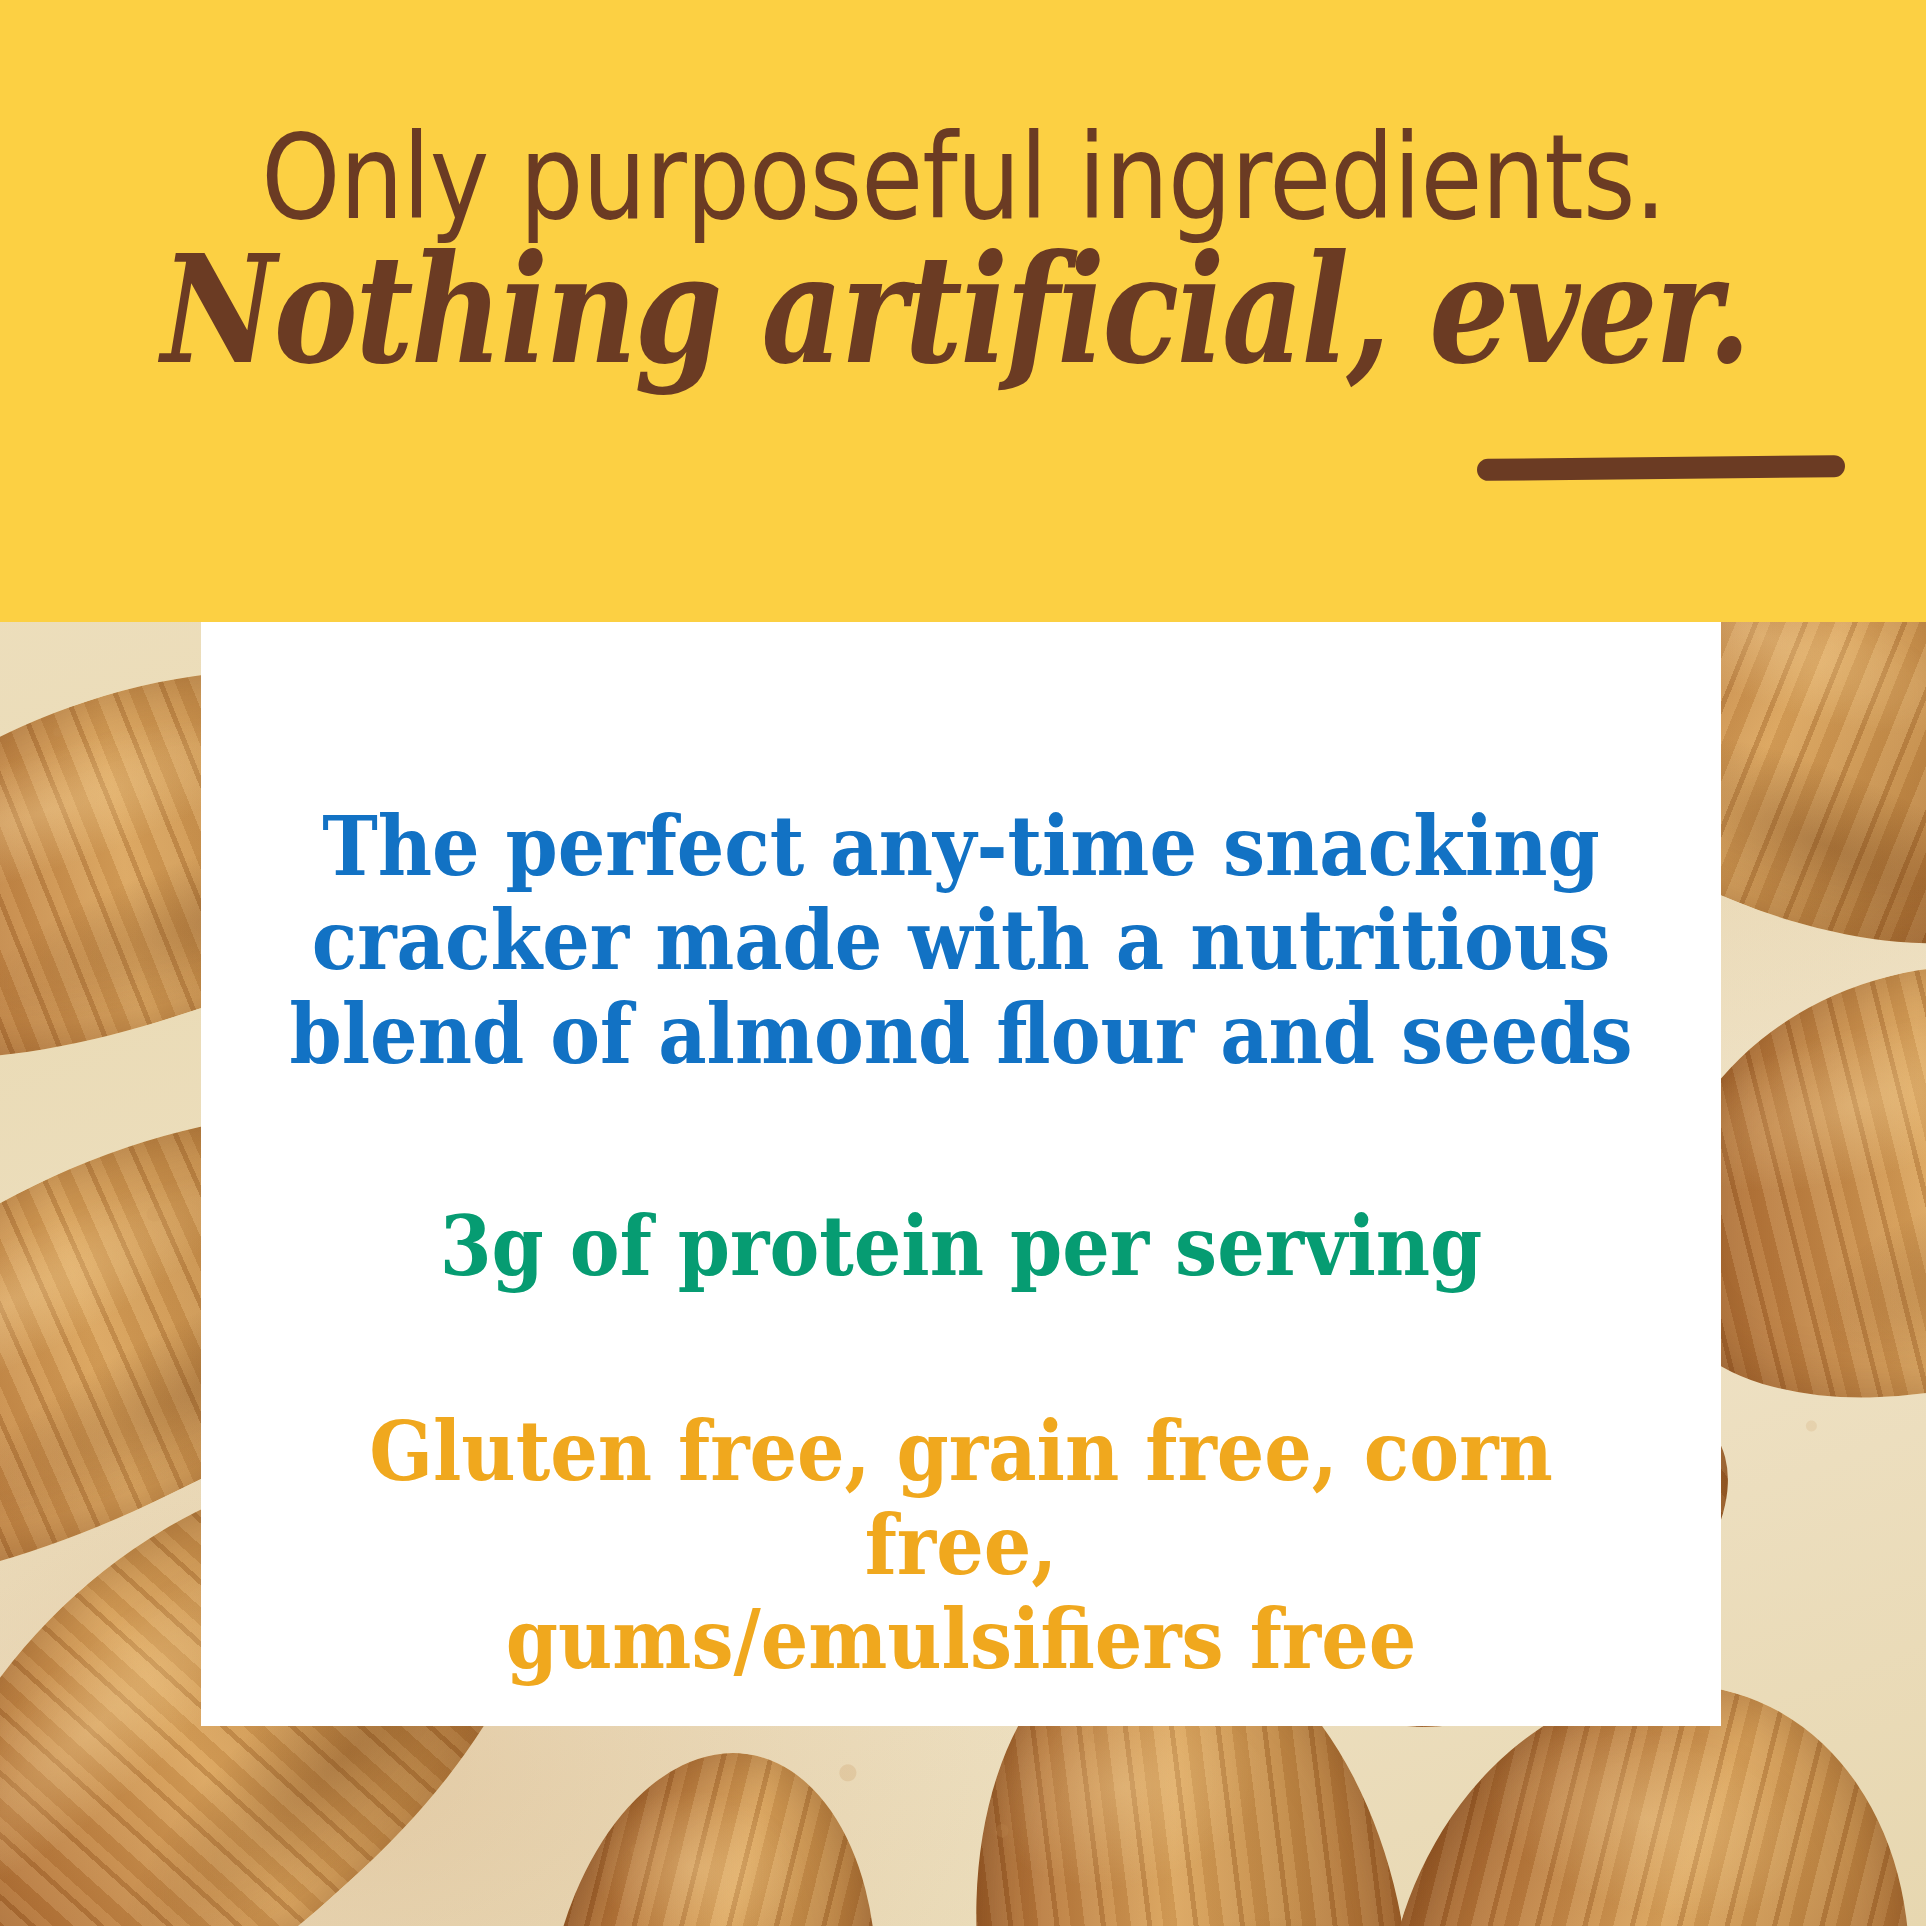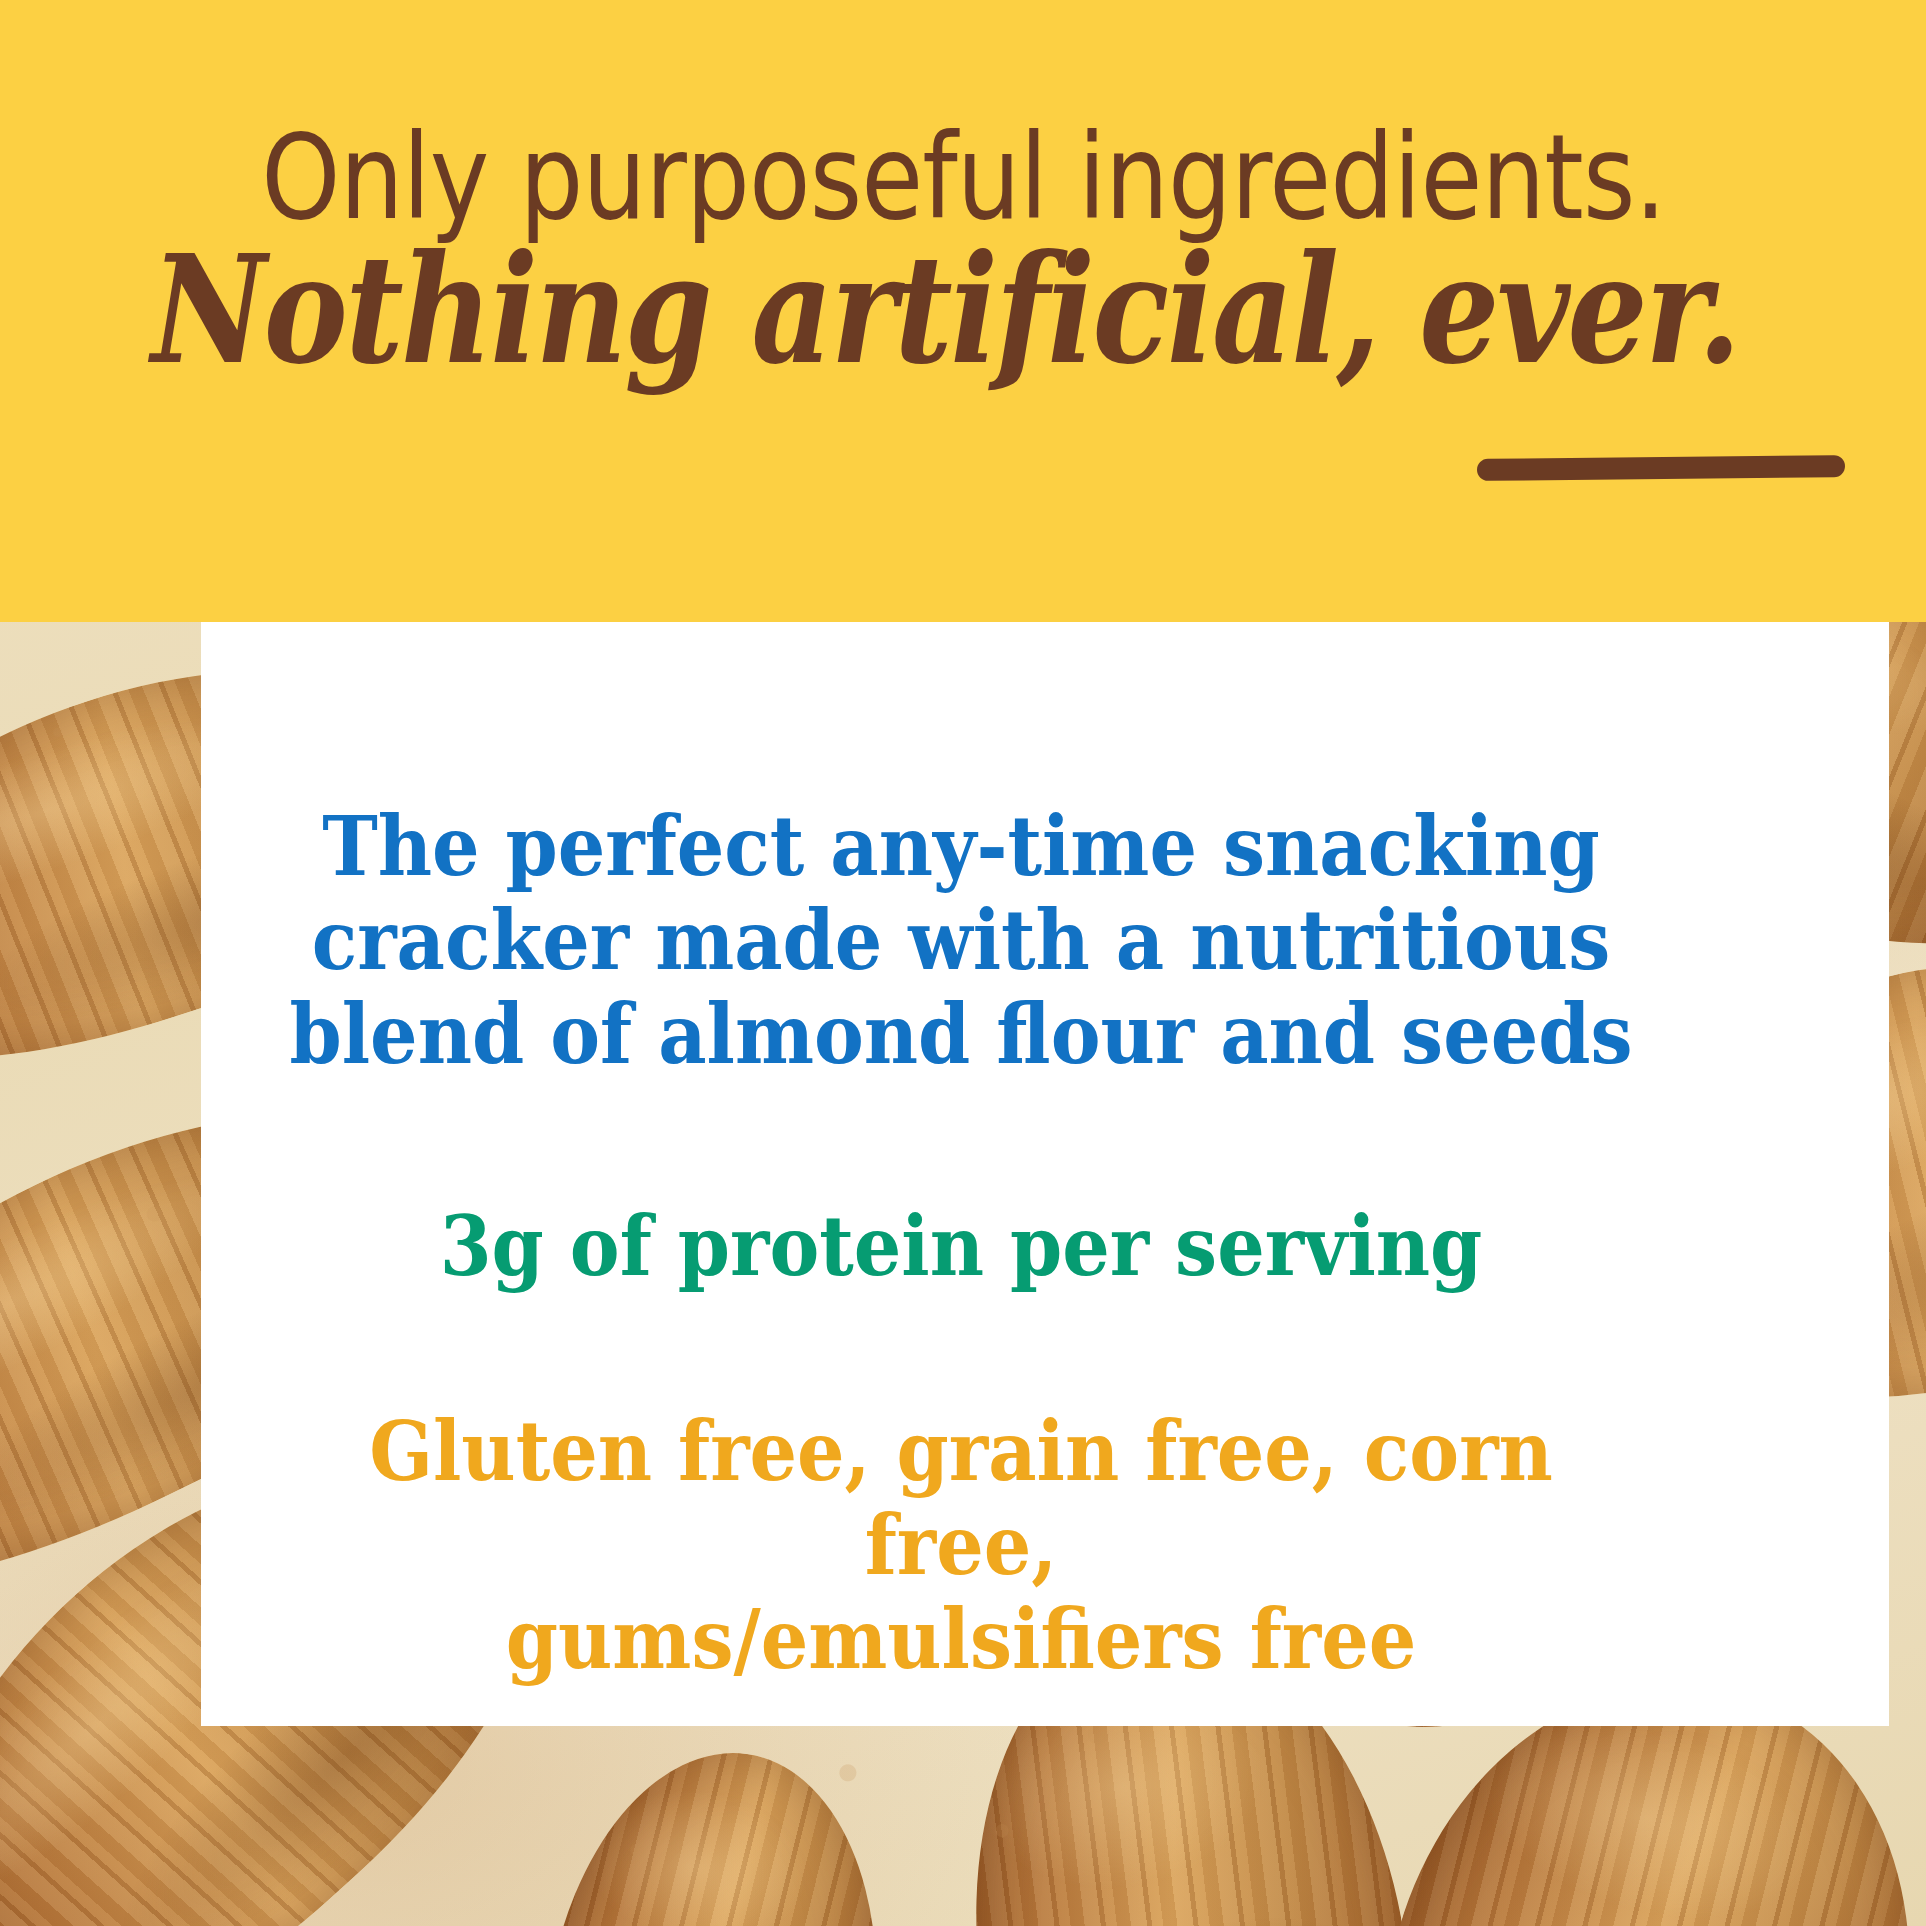--- a/index.html
+++ b/index.html
@@ -105,20 +105,21 @@
     color: var(--brown, #6B3B23);
     transform: scaleX(.86);
     white-space: nowrap;
   }
   #headline-2-wrap {
     position: absolute;
     left: 0; top: 234px;
     width: 1581px;
     text-align: center;
     white-space: nowrap;
+    padding-left: 10px;
   }
   #headline-2 {
     display: inline-block;
     font-family: "DejaVu Serif", serif;
     font-style: italic;
     font-weight: bold;
     font-size: 150px;
     line-height: 1.0;
     letter-spacing: -3px;
     color: var(--brown, #6B3B23);
@@ -133,21 +134,21 @@
     background: var(--brown, #6B3B23);
     border-radius: 11px;
     transform: rotate(-.6deg);
   }
 
   
   #card {
     position: absolute;
     left: 201px;
     top: 622px;
-    width: 1688px;
+    width: 1520px;
     height: 1104px;
     background: #FFFFFF;
   }
   #card-inner {
     position: absolute;
     left: 0;
     top: 178px;
     width: 1520px;
     text-align: center;
   }

